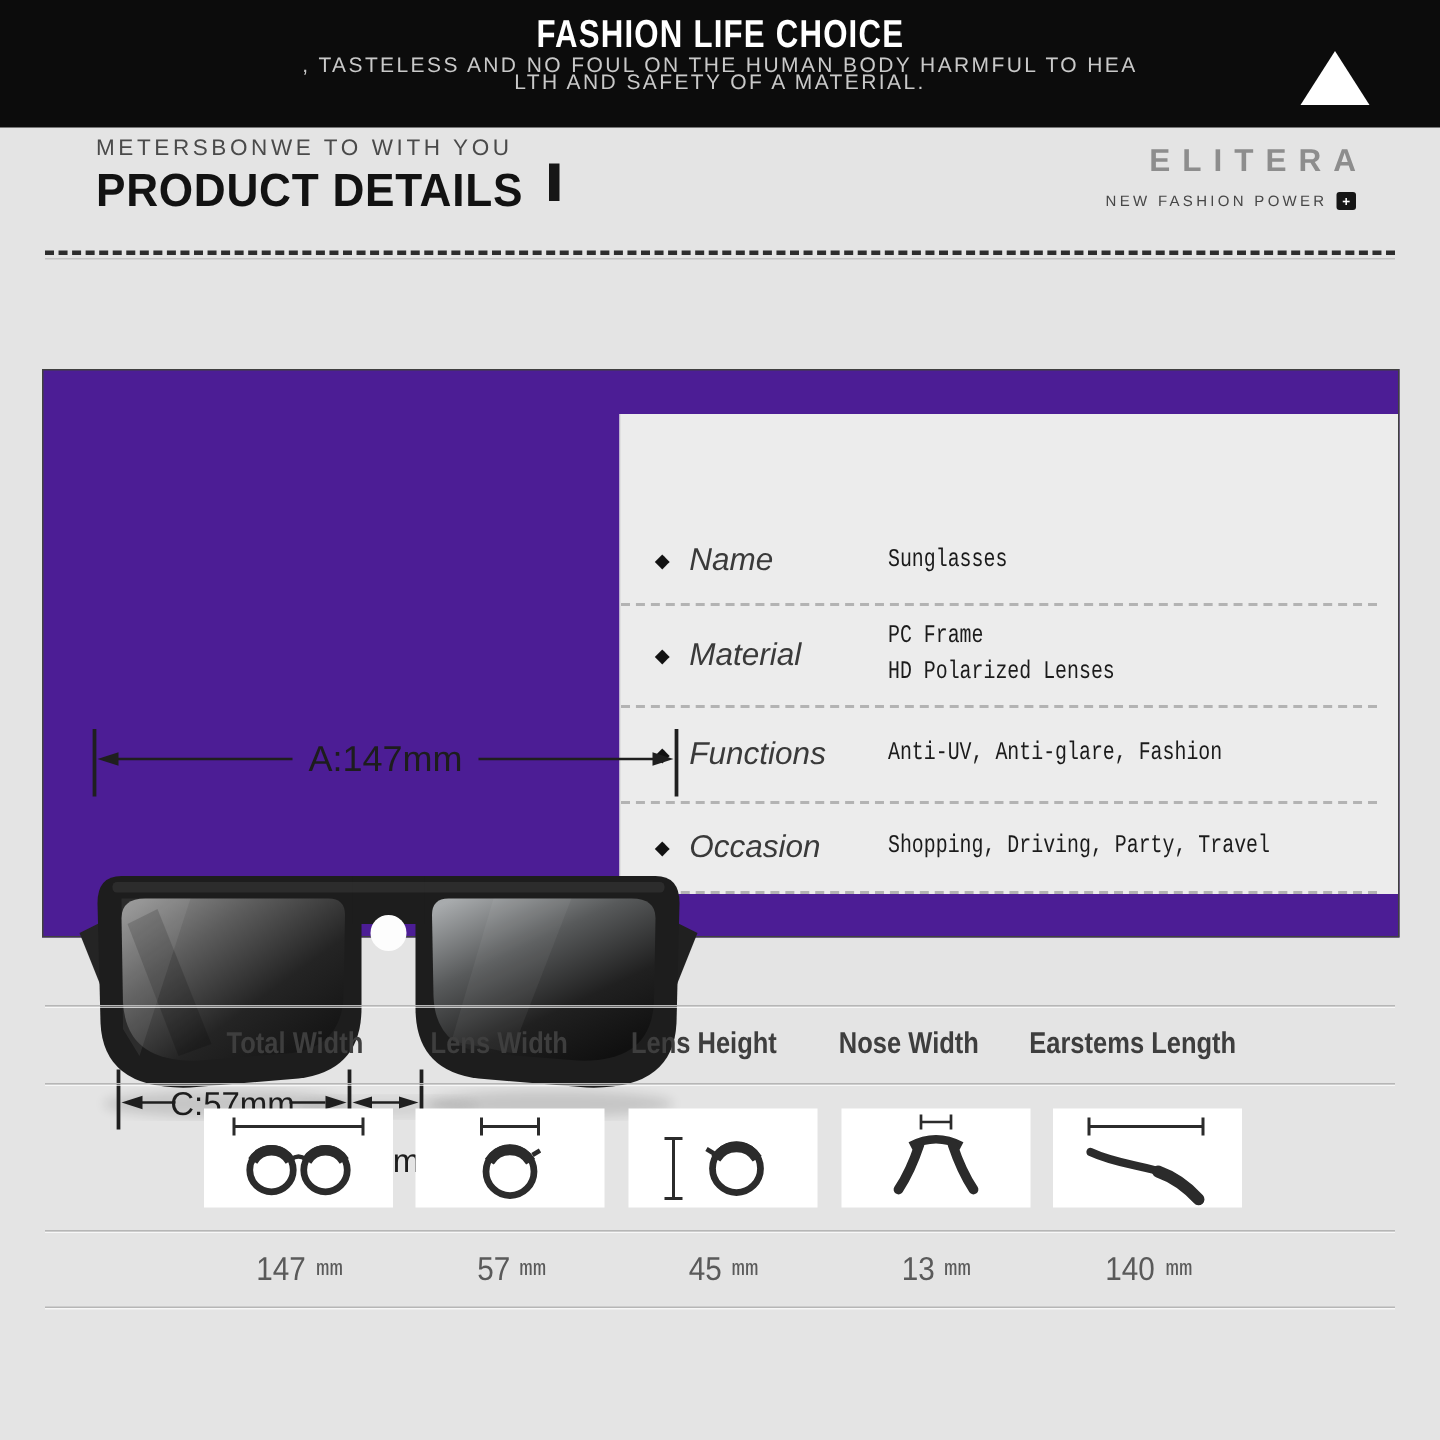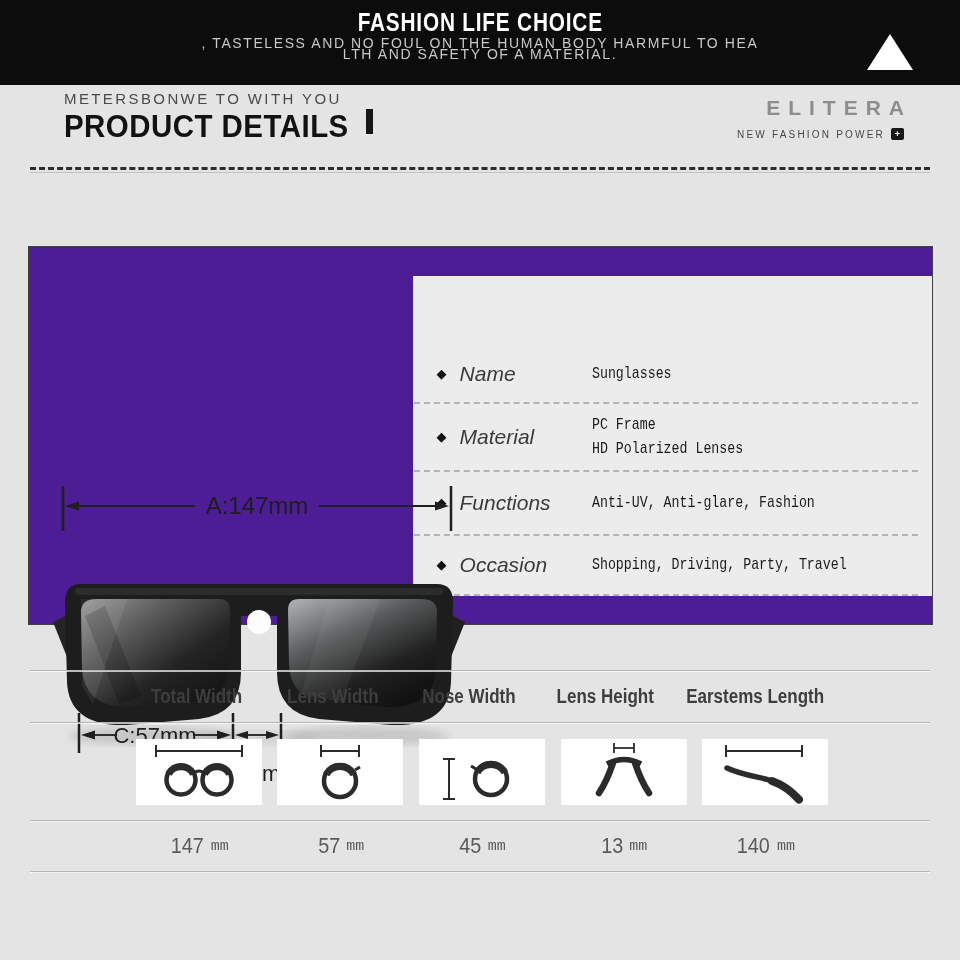--- a/index.html
+++ b/index.html
@@ -210,24 +210,24 @@
   <div class="rule"></div>
 
   <div class="size-row row-headers">
     <div class="col">
         <span class="size-header">Total Width</span>
       </div>
     <div class="col">
         <span class="size-header">Lens Width</span>
       </div>
     <div class="col">
+        <span class="size-header">Lens Height</span>
+      </div>
+    <div class="col">
         <span class="size-header">Nose Width</span>
-      </div>
-    <div class="col">
-        <span class="size-header">Lens Height</span>
       </div>
     <div class="col">
         <span class="size-header">Earstems Length</span>
       </div>
   </div>
 
   <div class="rule"></div>
 
   <div class="size-row row-icons">
     <div class="col">

